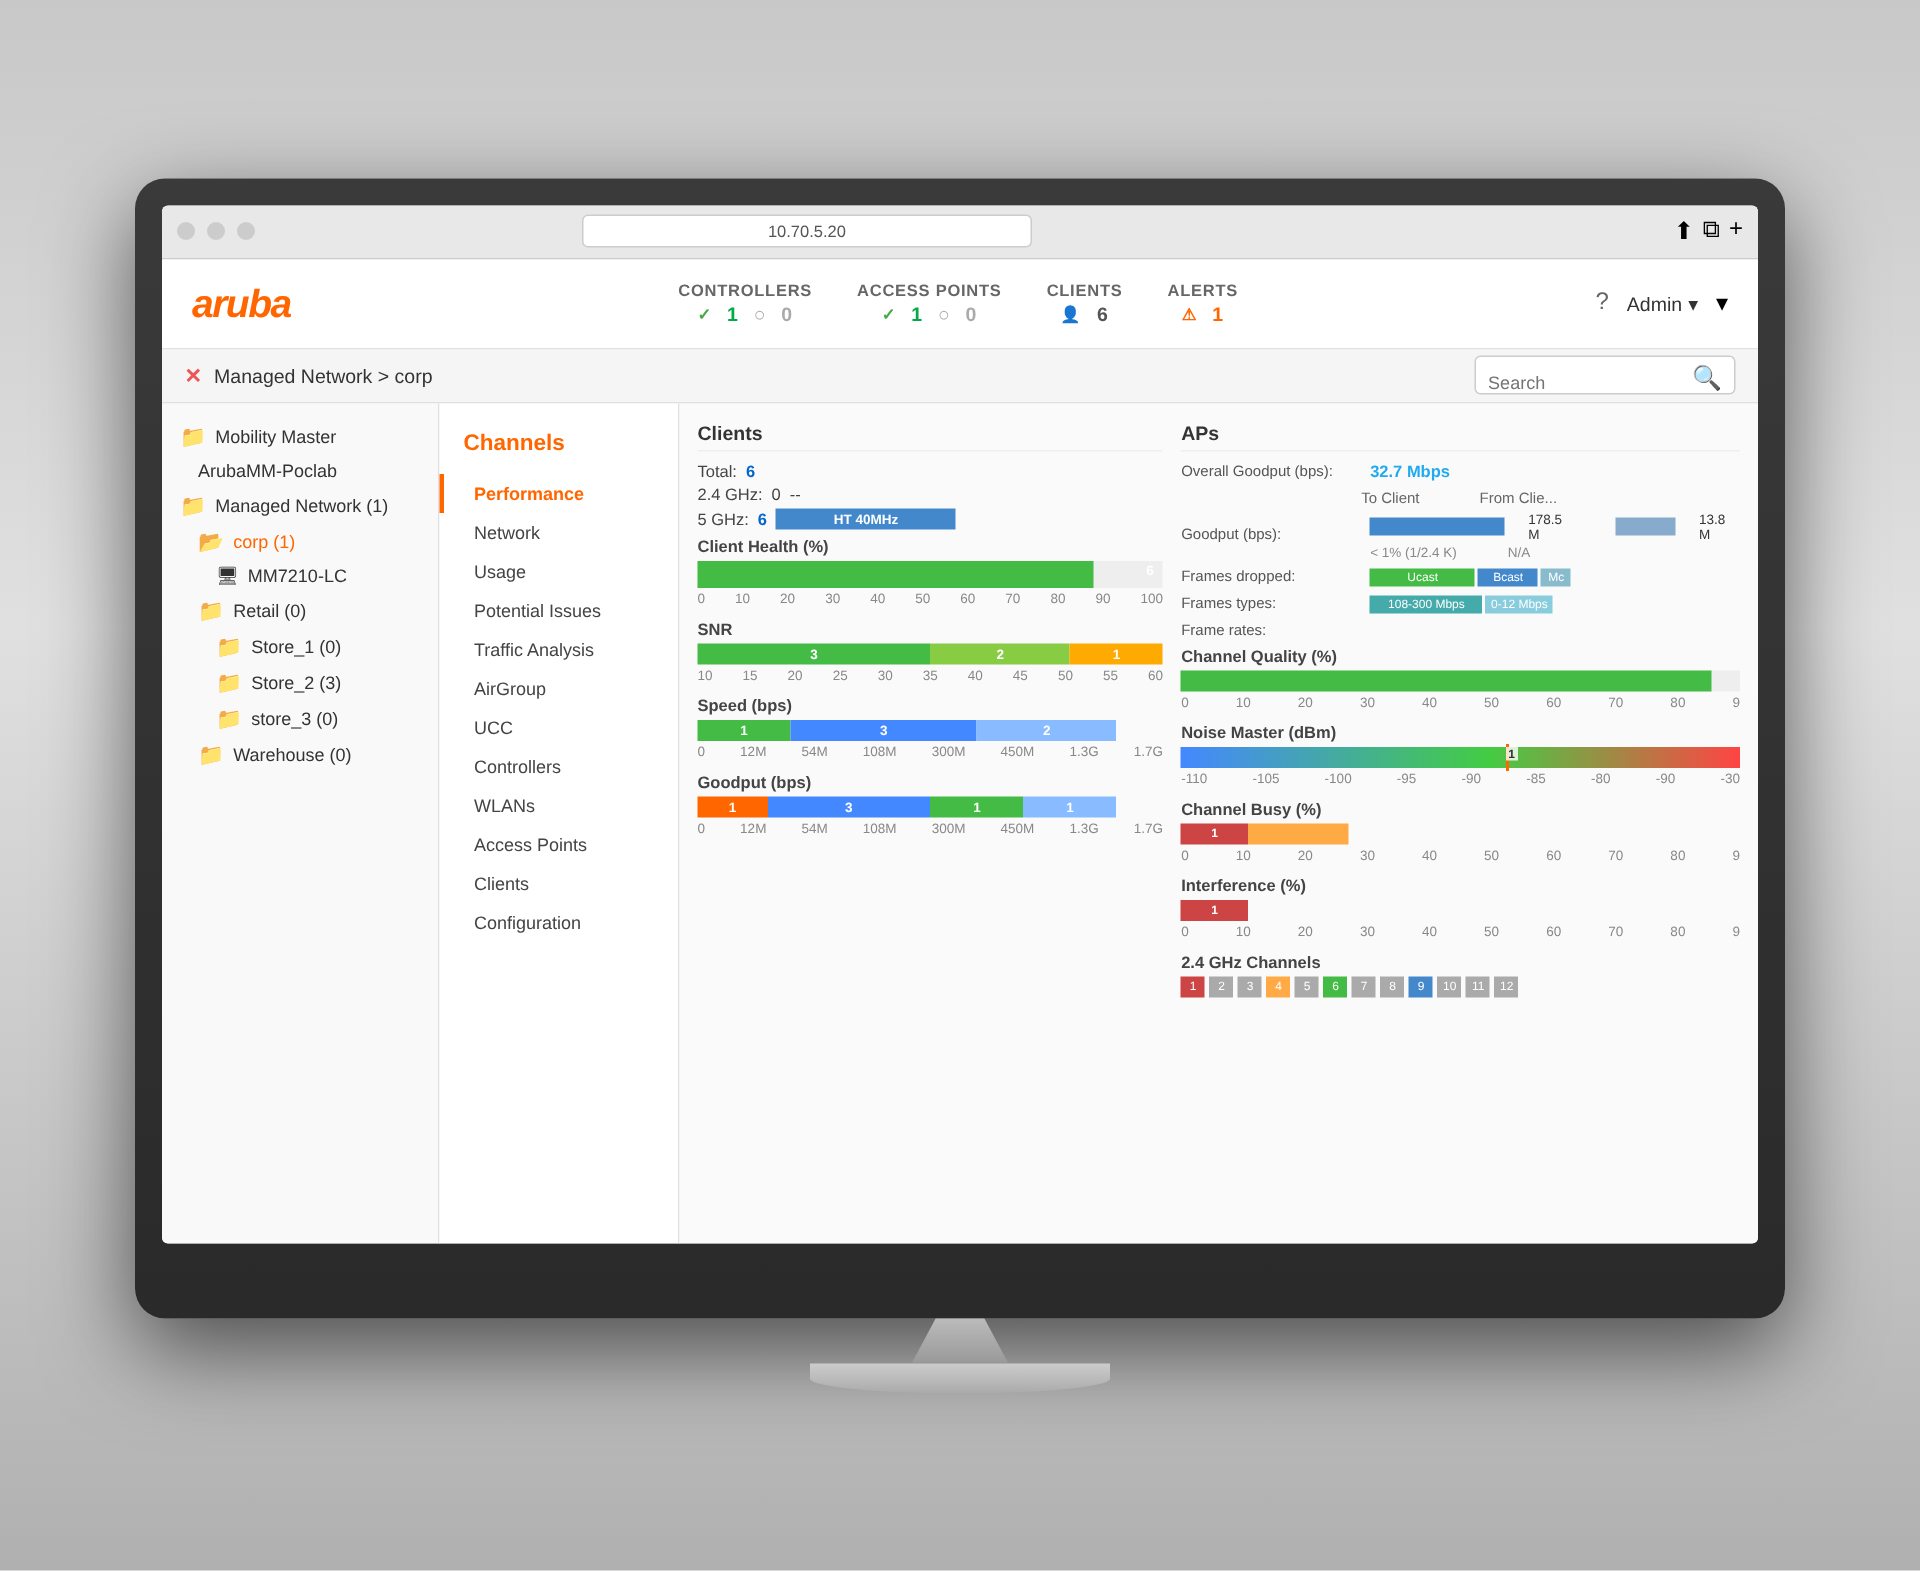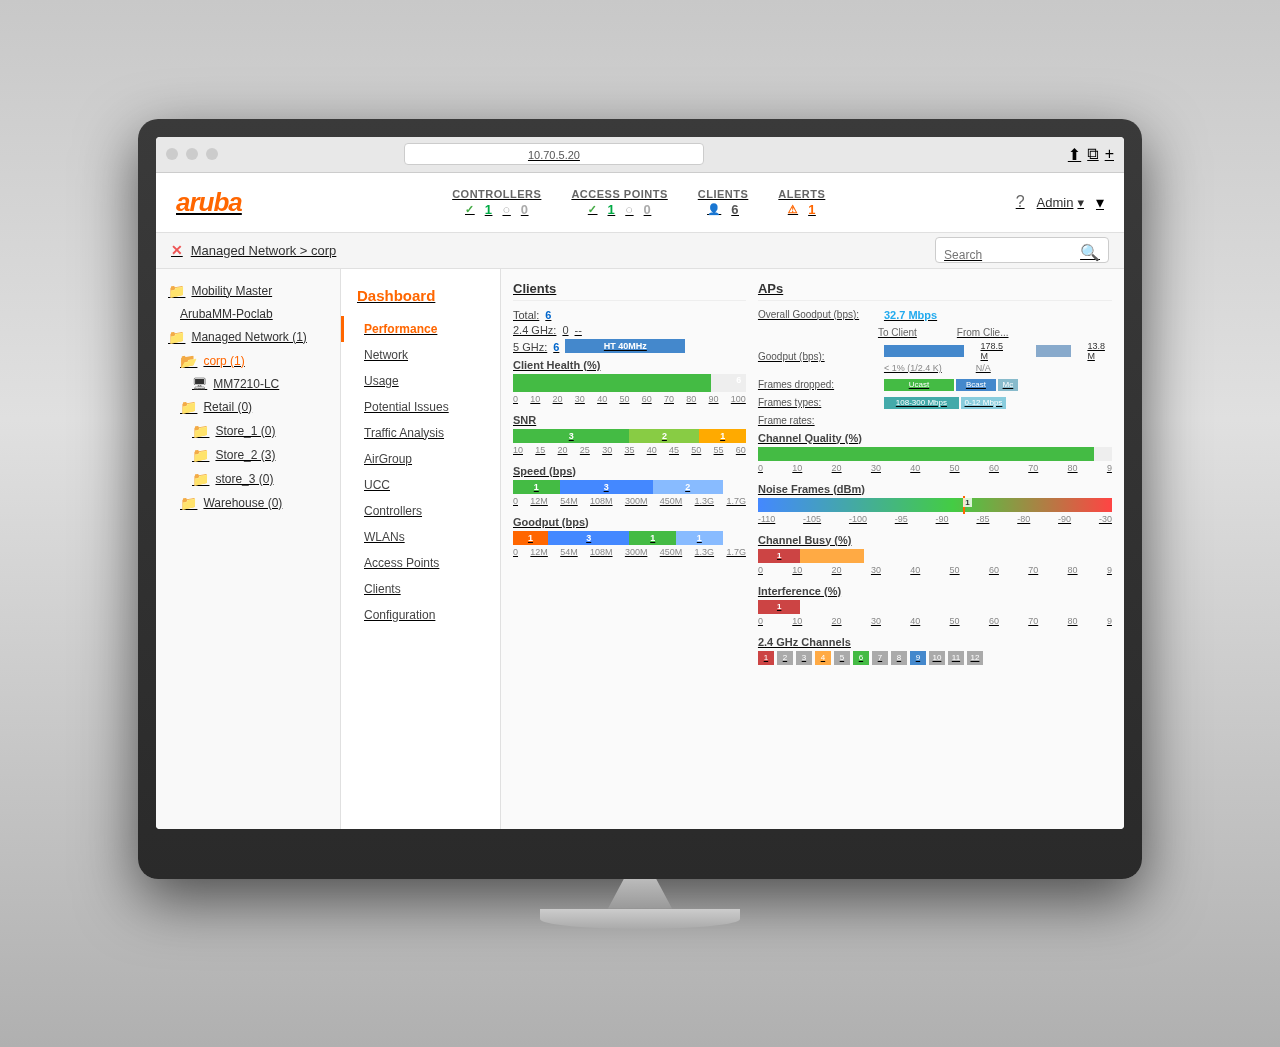--- a/index.html
+++ b/index.html
@@ -7,23 +7,22 @@
       background: linear-gradient(180deg, #c8c8c8 0%, #e0e0e0 40%, #b0b0b0 100%);
       display: flex;
       justify-content: center;
       align-items: center;
       min-height: 1047px;
       font-family: Arial, sans-serif;
     }
 
     .monitor-wrapper {
       position: relative;
-      width: 1004px;
+      width: 1100px;
       margin: 0 auto;
-      text-decoration: underline;
     }
 
     .monitor-bezel {
       background: linear-gradient(180deg, #3a3a3a 0%, #2a2a2a 100%);
       border-radius: 20px;
       padding: 18px 18px 50px 18px;
       box-shadow: 0 20px 60px rgba(0,0,0,0.6);
     }
 
     .monitor-screen {
@@ -506,21 +505,21 @@
             <span class="folder-icon folder-blue">📁</span>
             <span>store_3 (0)</span>
           </div>
           <div class="sidebar-item indent-1">
             <span class="folder-icon folder-blue">📁</span>
             <span>Warehouse (0)</span>
           </div>
         </div>
 
         <div class="content-menu">
-          <div class="content-menu-title">Dashboard</div>
+          <div class="content-menu-title">Channels</div>
           <div class="menu-item active">Performance</div>
           <div class="menu-item">Network</div>
           <div class="menu-item">Usage</div>
           <div class="menu-item">Potential Issues</div>
           <div class="menu-item">Traffic Analysis</div>
           <div class="menu-item">AirGroup</div>
           <div class="menu-item">UCC</div>
           <div class="menu-item">Controllers</div>
           <div class="menu-item">WLANs</div>
           <div class="menu-item">Access Points</div>
@@ -727,21 +726,21 @@
                     <span>40</span>
                     <span>50</span>
                     <span>60</span>
                     <span>70</span>
                     <span>80</span>
                     <span>9</span>
                 </div>
               </div>
 
               <div class="chart-section">
-                <div class="chart-title">Noise Frames (dBm)</div>
+                <div class="chart-title">Noise Master (dBm)</div>
                 <div style="height:14px;position:relative;background:linear-gradient(90deg,#4488ff 0%,#44cc44 55%,#ff4444 100%);margin-bottom:2px;">
                   <div style="position:absolute;left:58%;top:-2px;width:2px;height:18px;background:#ff6600;"></div>
                   <div style="position:absolute;left:58%;top:0;background:rgba(255,255,255,0.8);padding:0 2px;font-size:8px;color:#333;font-weight:bold;">1</div>
                 </div>
                 <div class="chart-axis">
                   <span>-110</span>
                     <span>-105</span>
                     <span>-100</span>
                     <span>-95</span>
                     <span>-90</span>

